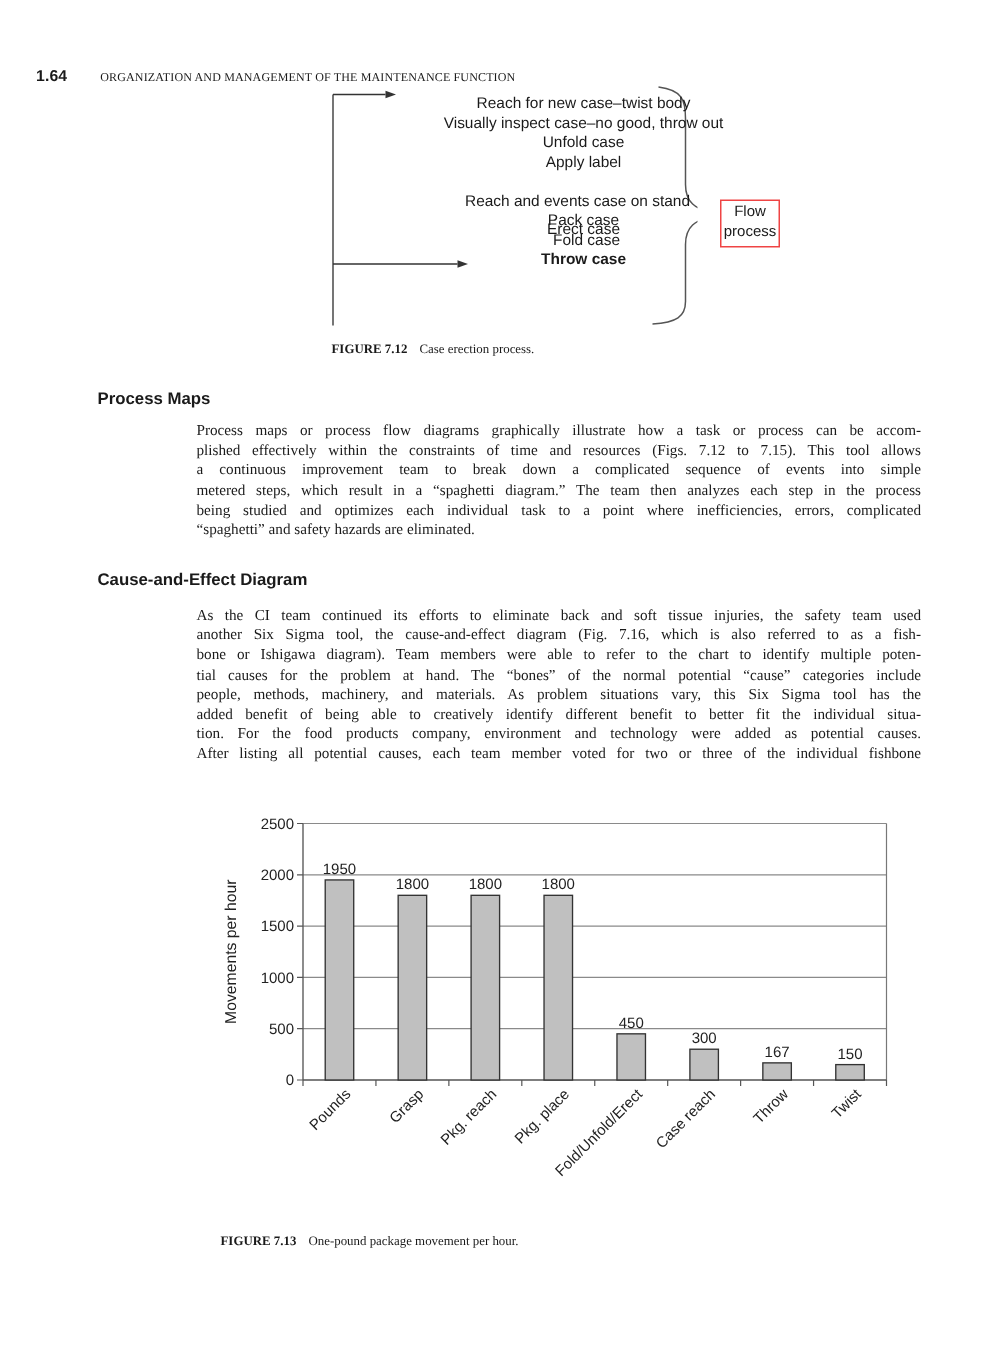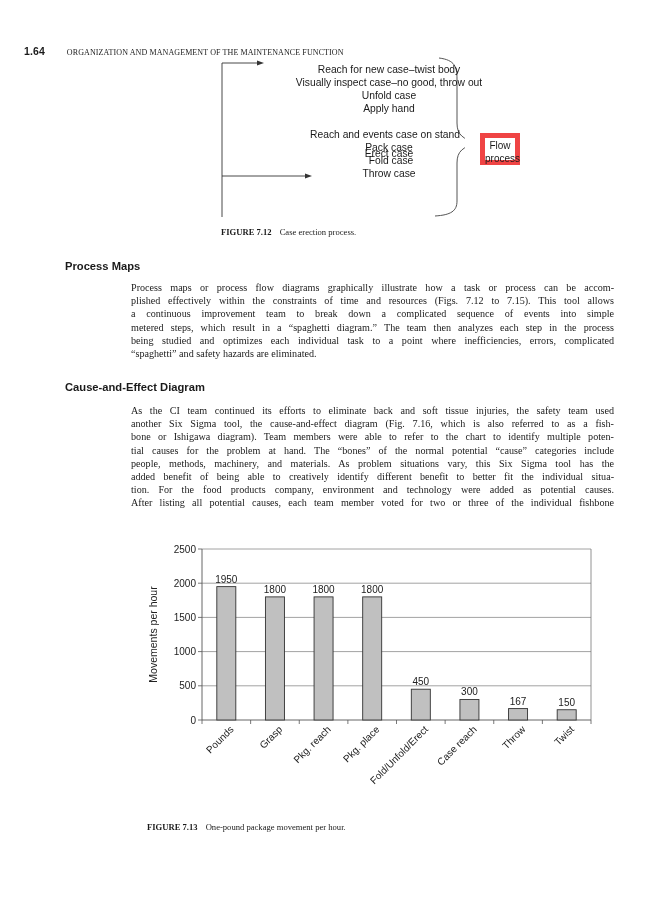--- a/index.html
+++ b/index.html
@@ -5,21 +5,21 @@
   html, body { margin: 0; padding: 0; background: #ffffff; }
   body { width: 662px; height: 900px; position: relative; overflow: hidden; color: #1a1a1a; }
   .abs { position: absolute; }
   .serif { font-family: "Liberation Serif", "DejaVu Serif", serif; }
   .sans { font-family: "Liberation Sans", "DejaVu Sans", sans-serif; }
 
   .run-head { left: 24px; top: 45px; font-size: 8px; letter-spacing: 0.1px; white-space: nowrap; }
   .run-head .pgnum { font-family: "Liberation Sans", sans-serif; font-weight: bold; font-size: 10.5px; margin-right: 22px; }
 
   .flow-line { font-size: 10.3px; text-align: center; width: 240px; left: 222px; line-height: 12.6px; white-space: nowrap; padding-left: 47px; }
-  .flow-box { left: 480px; top: 133px; width: 40px; height: 32px; border: 5px solid #ef4444; font-size: 10px; text-align: center; line-height: 12.5px; padding-top: 2px; box-sizing: border-box; background: #fff; }
+  .flow-box { left: 480px; top: 133px; width: 40px; height: 32px; border: 1px solid #ef4444; font-size: 10px; text-align: center; line-height: 12.5px; padding-top: 2px; box-sizing: border-box; background: #fff; }
   .fig-cap { font-size: 8.6px; white-space: nowrap; }
   .fig-cap b { margin-right: 8px; }
 
   .h2 { left: 48px; font-size: 11.2px; font-weight: bold; white-space: nowrap; padding-left: 17px; }
   .para { left: 131px; width: 483px; font-size: 10.15px; line-height: 13.2px; text-align: justify; }
   .para .ln { display: block; text-align: justify; text-align-last: justify; height: 13.2px; white-space: nowrap; overflow: visible; }
   .para .ln.last { text-align-last: left; }
 
   svg text { font-family: "Liberation Sans", "DejaVu Sans", sans-serif; }
 </style>
@@ -37,26 +37,26 @@
     <line x1="7" y1="8" x2="42" y2="8" stroke="#333" stroke-width="0.9"></line>
     <polygon points="42,5.5 49,8 42,10.5" fill="#333"></polygon>
     <line x1="7" y1="121" x2="90" y2="121" stroke="#333" stroke-width="0.9"></line>
     <polygon points="90,118.5 97,121 90,123.5" fill="#333"></polygon>
 
     <path d="M 224 3 C 240 5, 242 12, 242 24 L 242 68 C 242 80, 248 84, 262 88 C 248 92, 242 96, 242 108 L 242 146 C 242 156, 236 160, 220 161" fill="none" stroke="#555" stroke-width="1"></path>
   </svg>
   <div class="abs flow-line sans" style="top:64px;">Reach for new case–twist body</div>
   <div class="abs flow-line sans" style="top:77px;">Visually inspect case–no good, throw out</div>
   <div class="abs flow-line sans" style="top:90px;">Unfold case</div>
-  <div class="abs flow-line sans" style="top:103px;">Apply hand</div>
+  <div class="abs flow-line sans" style="top:103px;">Apply label</div>
   <div class="abs flow-line sans" style="top:124px;margin-top:24px;">Erect case</div>
   <div class="abs flow-line sans" style="top:129px;left:218px;">Reach and events case on stand</div>
   <div class="abs flow-line sans" style="top:142px;">Pack case</div>
   <div class="abs flow-line sans" style="top:155px;left:224px;">Fold case</div>
-  <div class="abs flow-line sans" style="top:168px;">Throw case</div>
+  <div class="abs flow-line sans" style="top:168px;font-weight:bold;">Throw case</div>
 
   <div class="abs flow-box sans">
     <div>Flow</div>
     <div>process</div>
   </div>
 
   <div class="abs fig-cap serif" style="left:221px;top:227px;">
     <b>FIGURE 7.12</b><span>Case erection process.</span>
   </div>
 </div>

